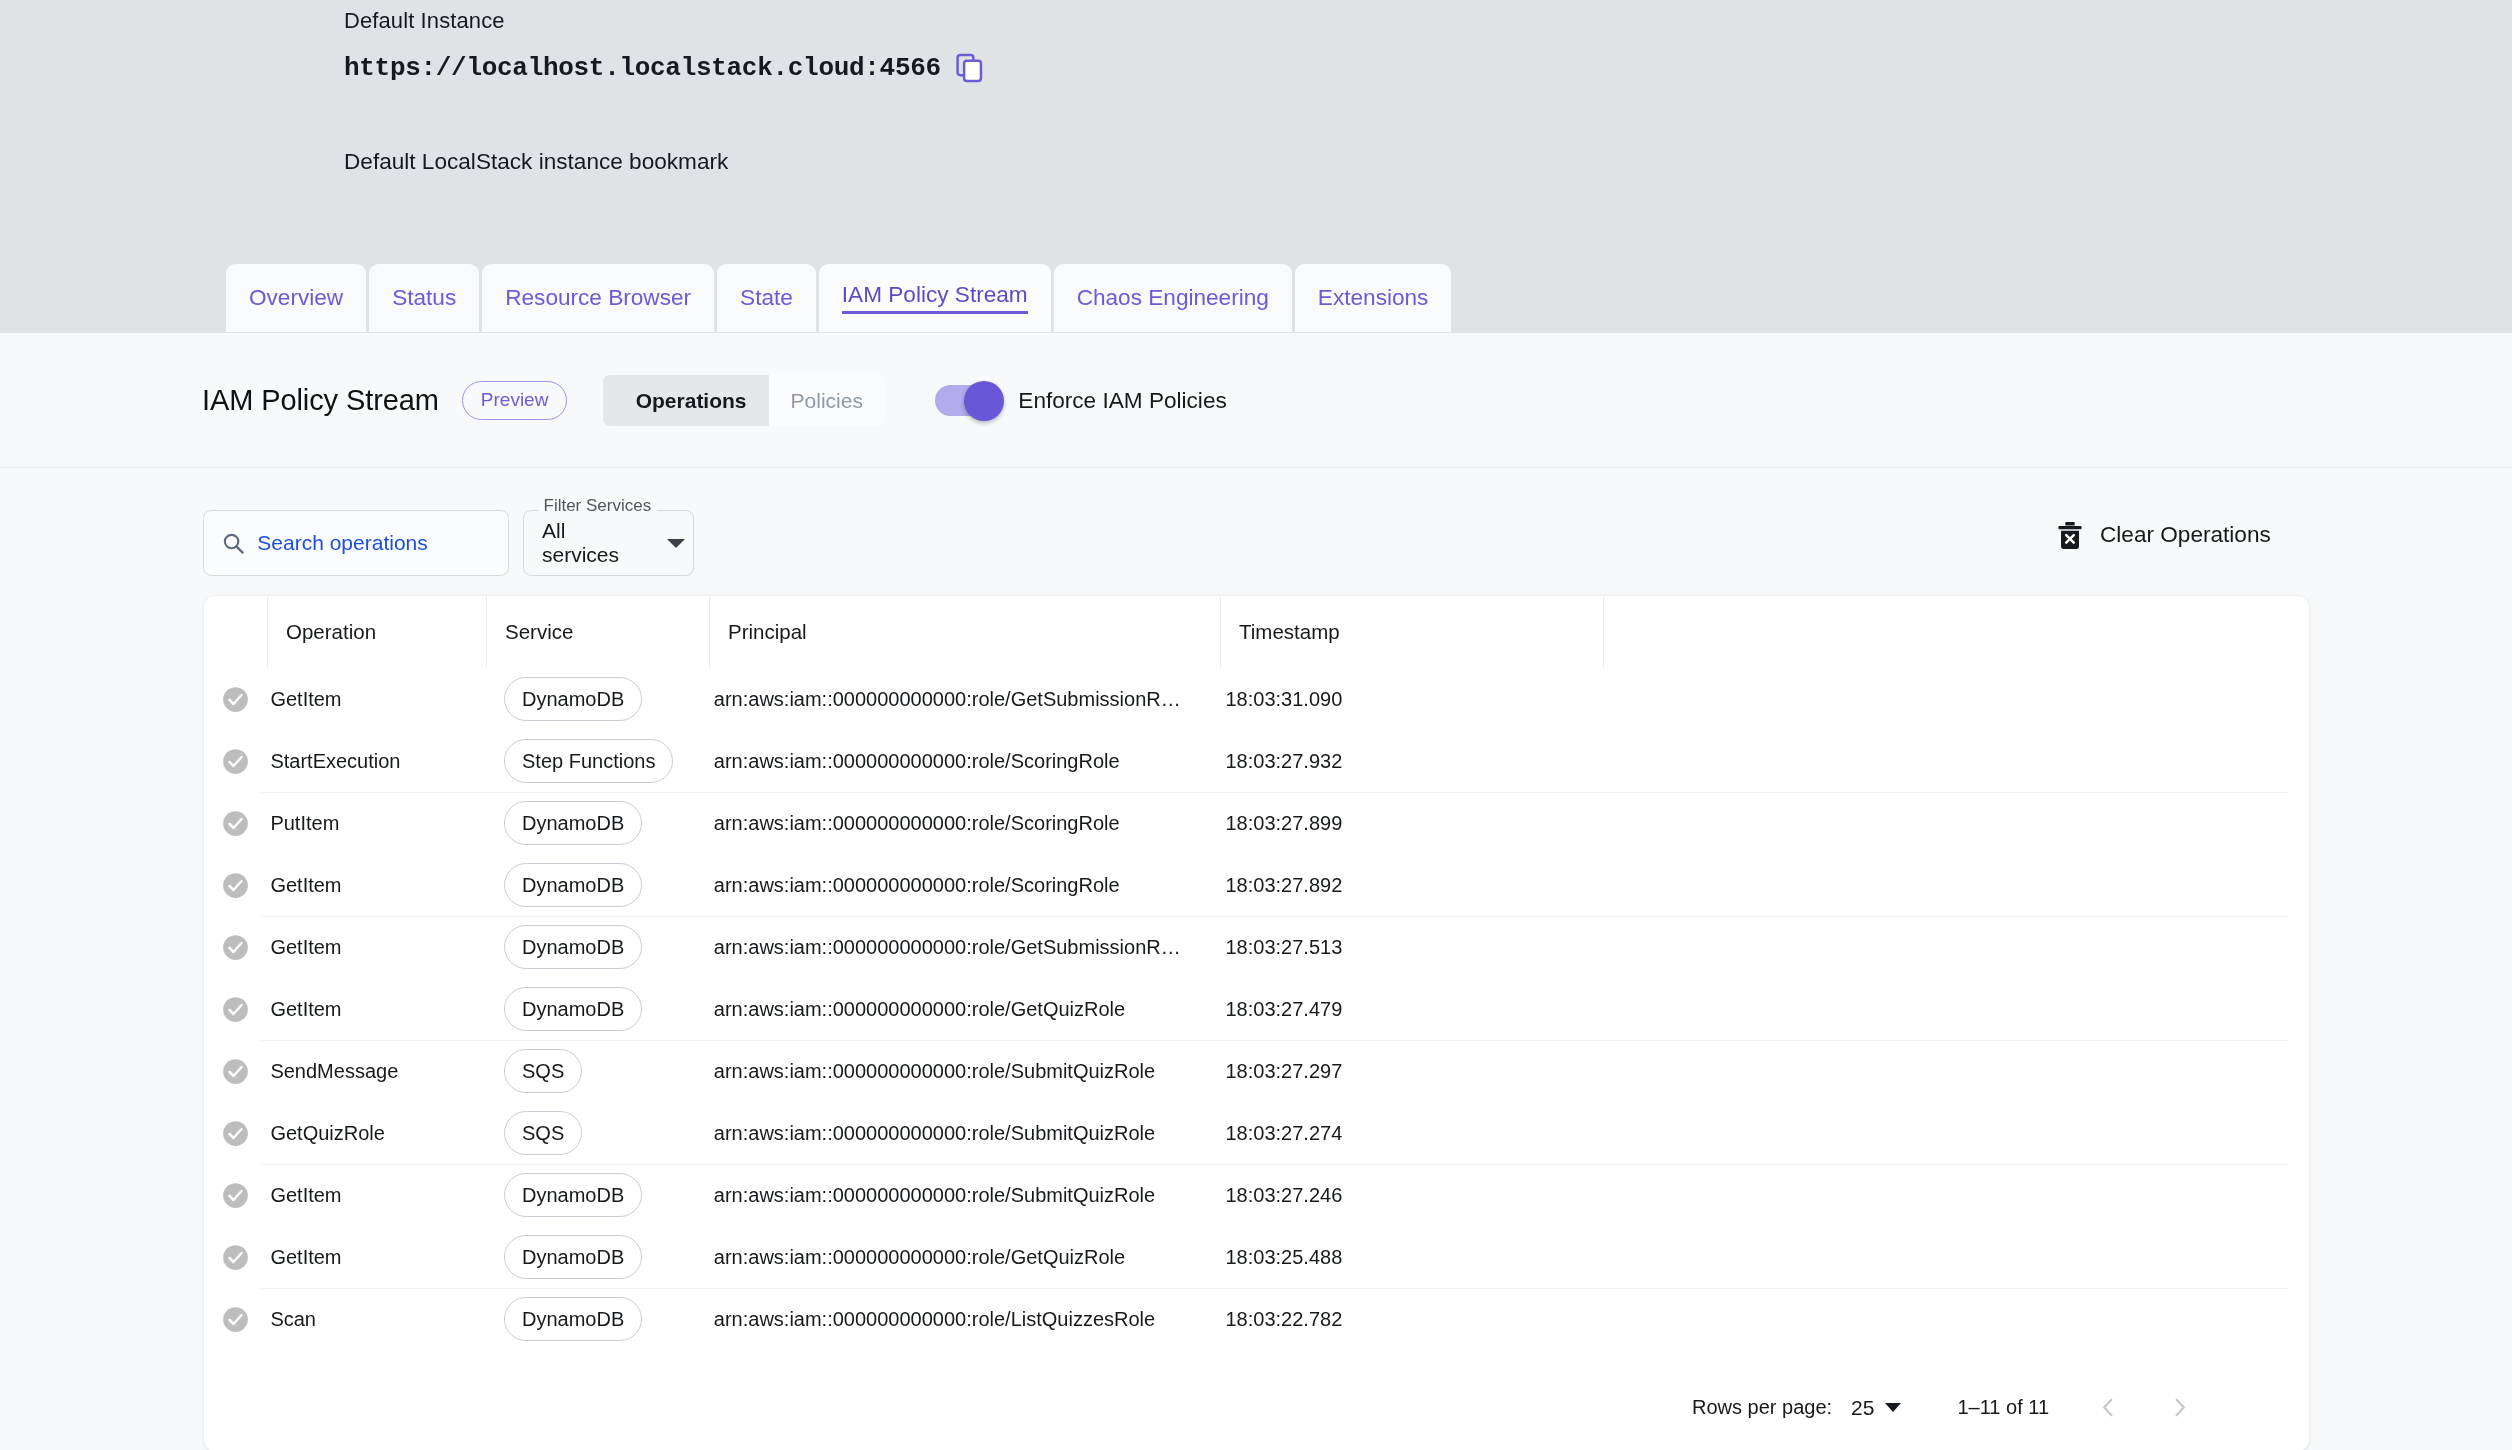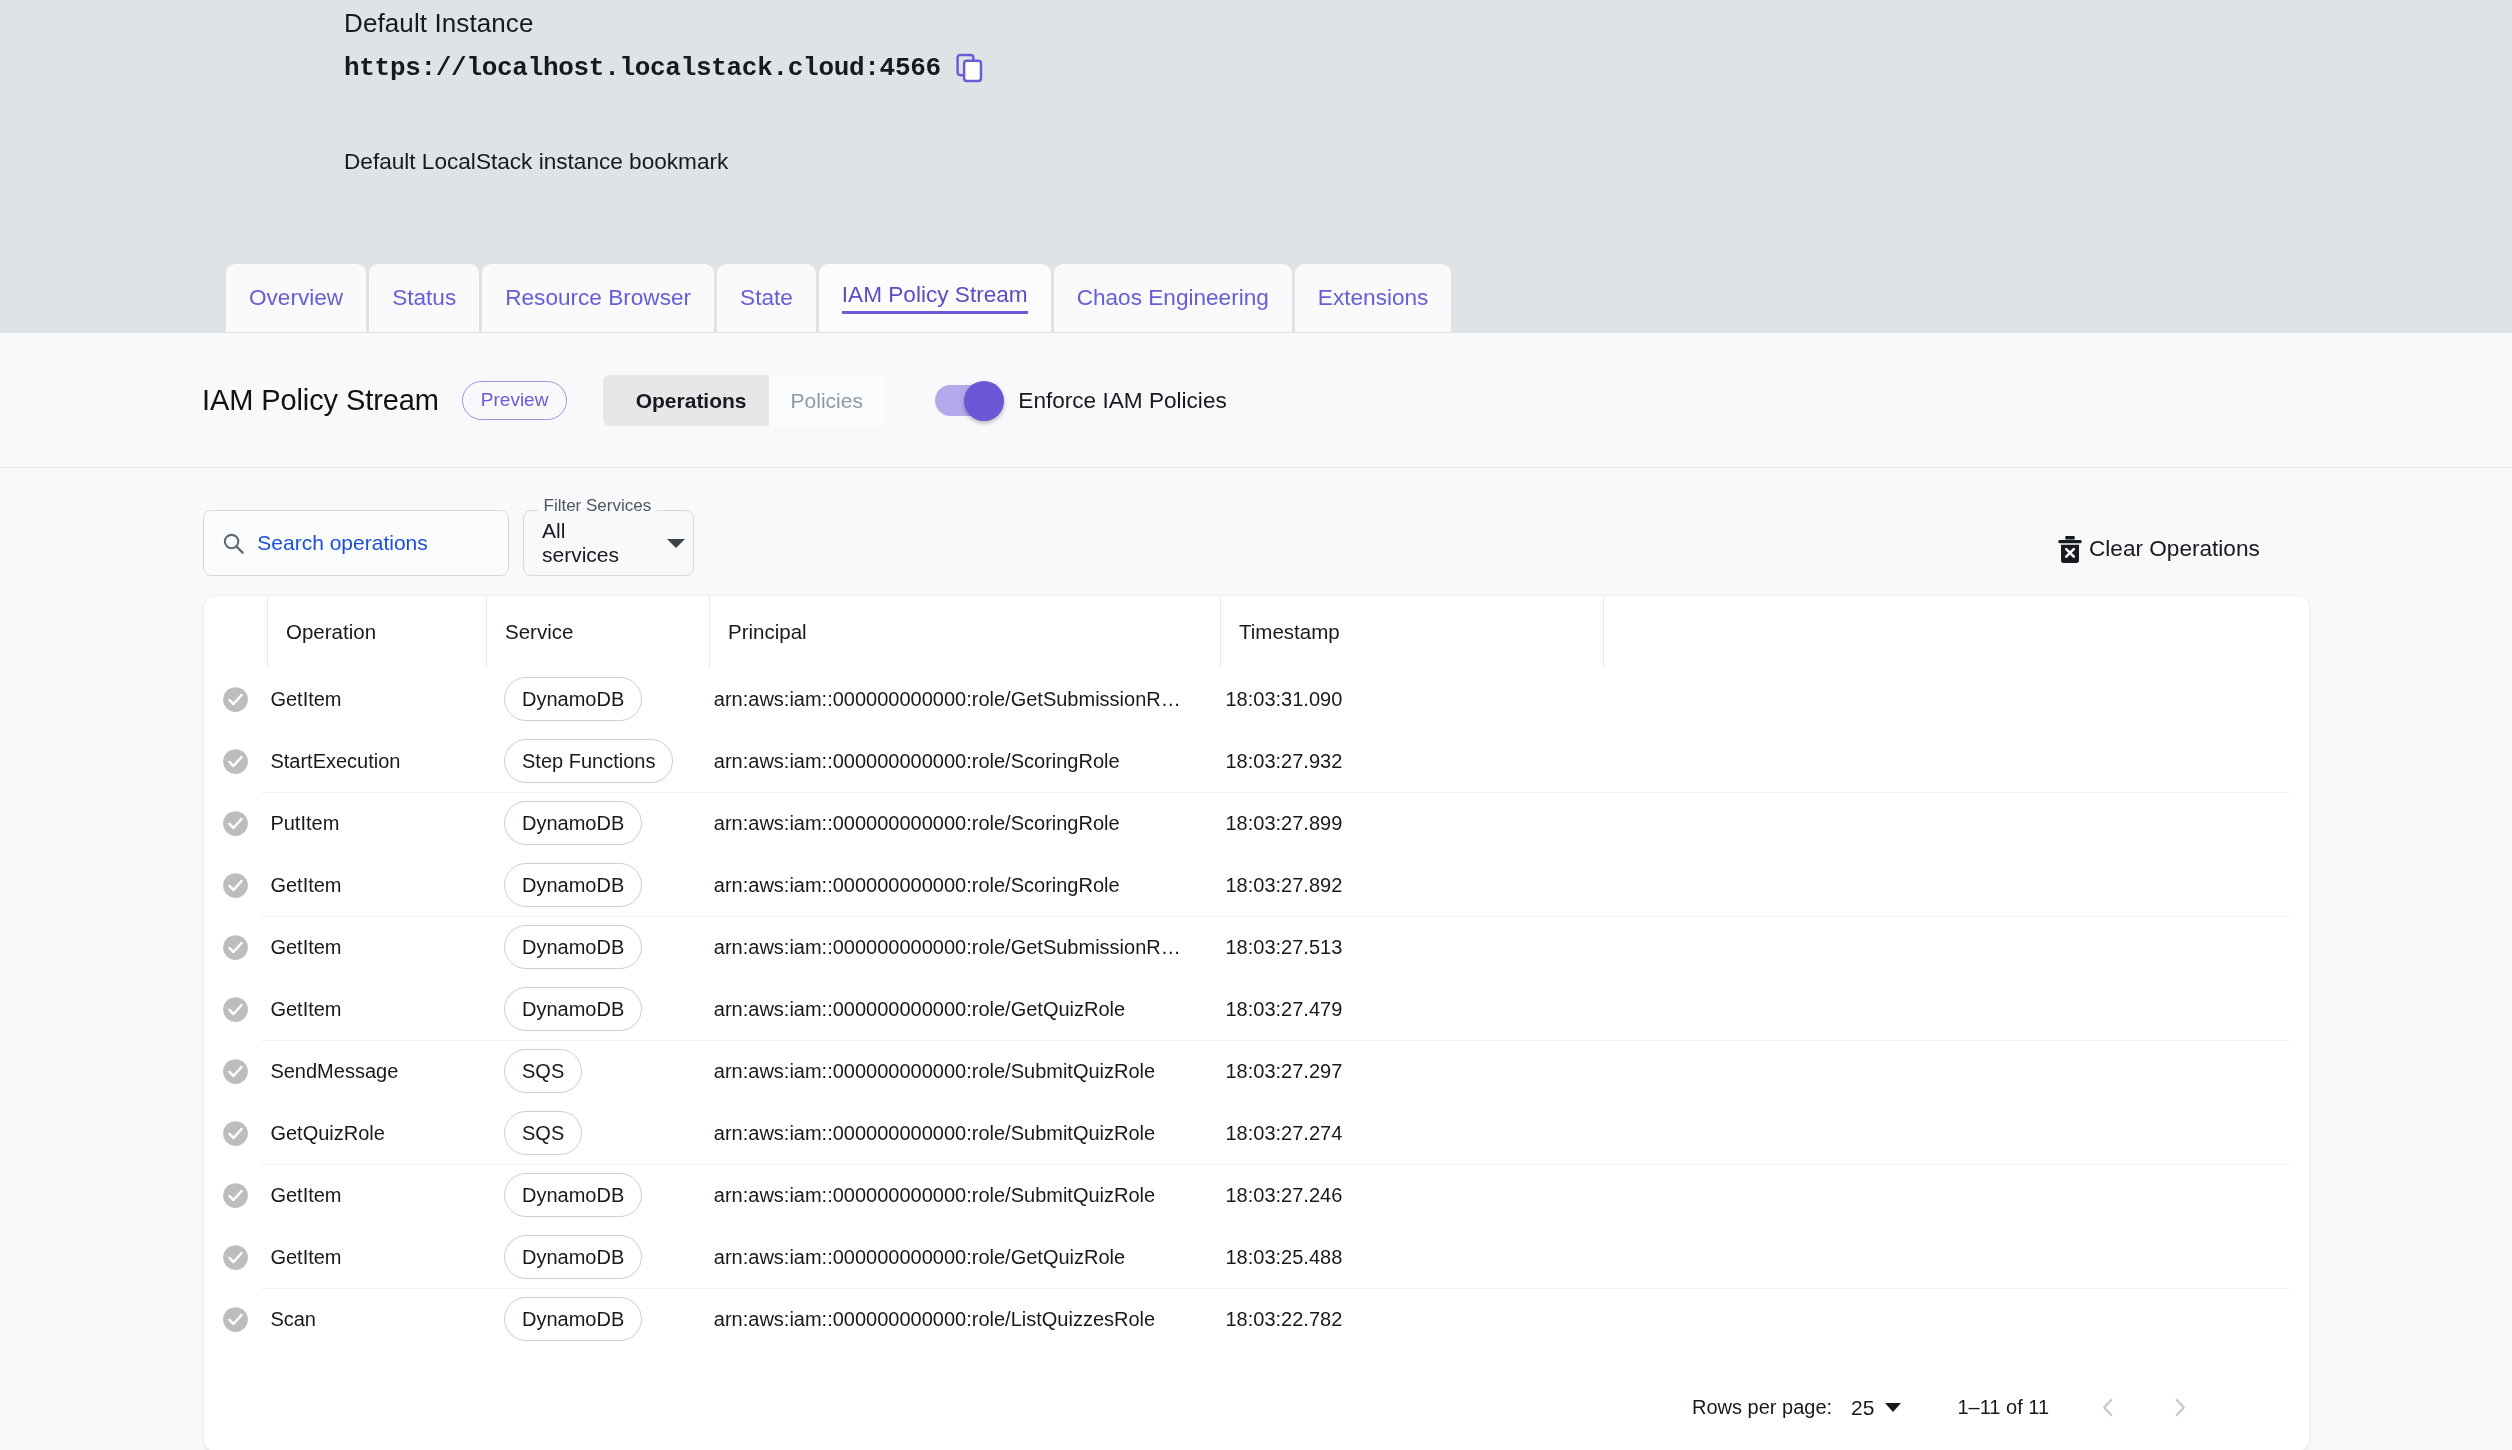--- a/index.html
+++ b/index.html
@@ -11,21 +11,21 @@
   }
 
   
   .instance-header {
     position: absolute; left: 0; top: 0;
     width: 2512px; height: 333px;
     background: #dfe3e6;
   }
   .inst-title {
     position: absolute; left: 344px; top: 8.2px;
-    font-size: 26px; color: #16191d; letter-spacing: 0.1px;
+    font-size: 22px; color: #16191d; letter-spacing: 0.1px;
   }
   .inst-url-row {
     position: absolute; left: 344px; top: 53px;
     display: flex; align-items: center; gap: 15px;
   }
   .inst-url {
     font-family: "Liberation Mono", monospace;
     font-size: 26px; font-weight: 700; color: #16191d; letter-spacing: -0.3px;
   }
   .copy-icon { width: 27px; height: 30px; display: block; }
@@ -155,22 +155,22 @@
     height: 66px; display: flex; align-items: center; gap: 15px;
     cursor: pointer;
   }
   .chk-box {
     width: 29px; height: 29px; border: 2.7px solid #5f6b7a; border-radius: 3.4px;
     background: transparent;
   }
   .chk-label { font-size: 22.6px; color: #16191d; }
 
   .clear-ops {
-    position: absolute; left: 2057px; top: 48px;
-    height: 66px; display: flex; align-items: center; gap: 6px;
+    position: absolute; left: 2057px; top: 34px;
+    height: 66px; display: flex; align-items: center; gap: 17px;
     cursor: pointer;
   }
   .trash-icon { width: 26px; height: 29px; }
   .clear-label { font-size: 22.6px; color: #16191d; }
 
   
   .card {
     position: absolute; left: 204px; top: 596px;
     width: 2105px; height: 855px;
     background: #ffffff;

